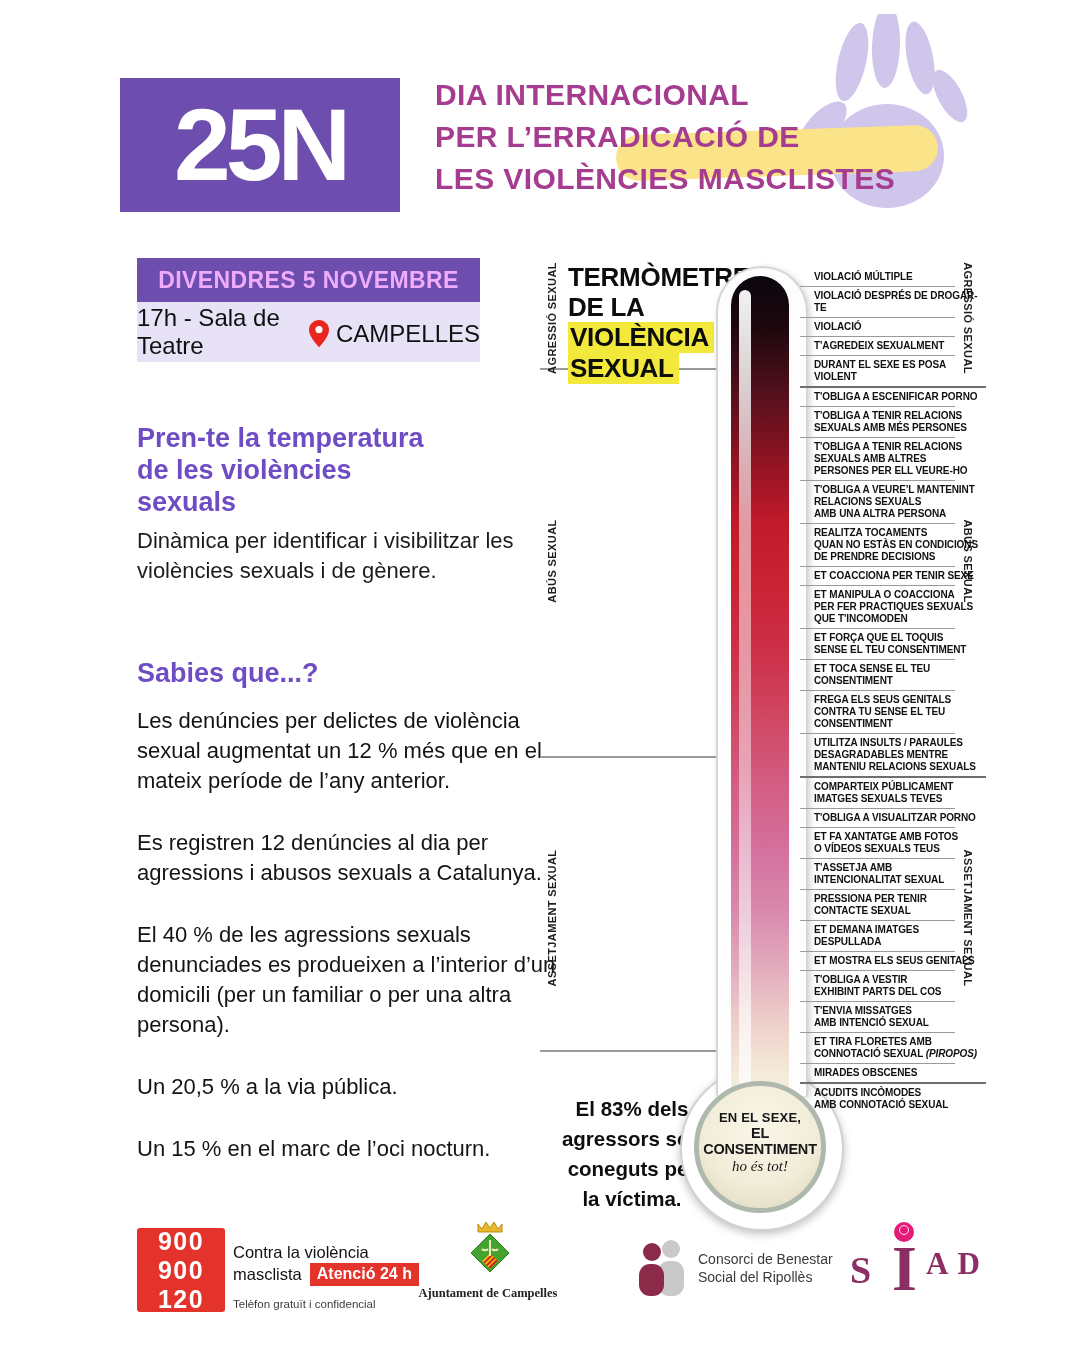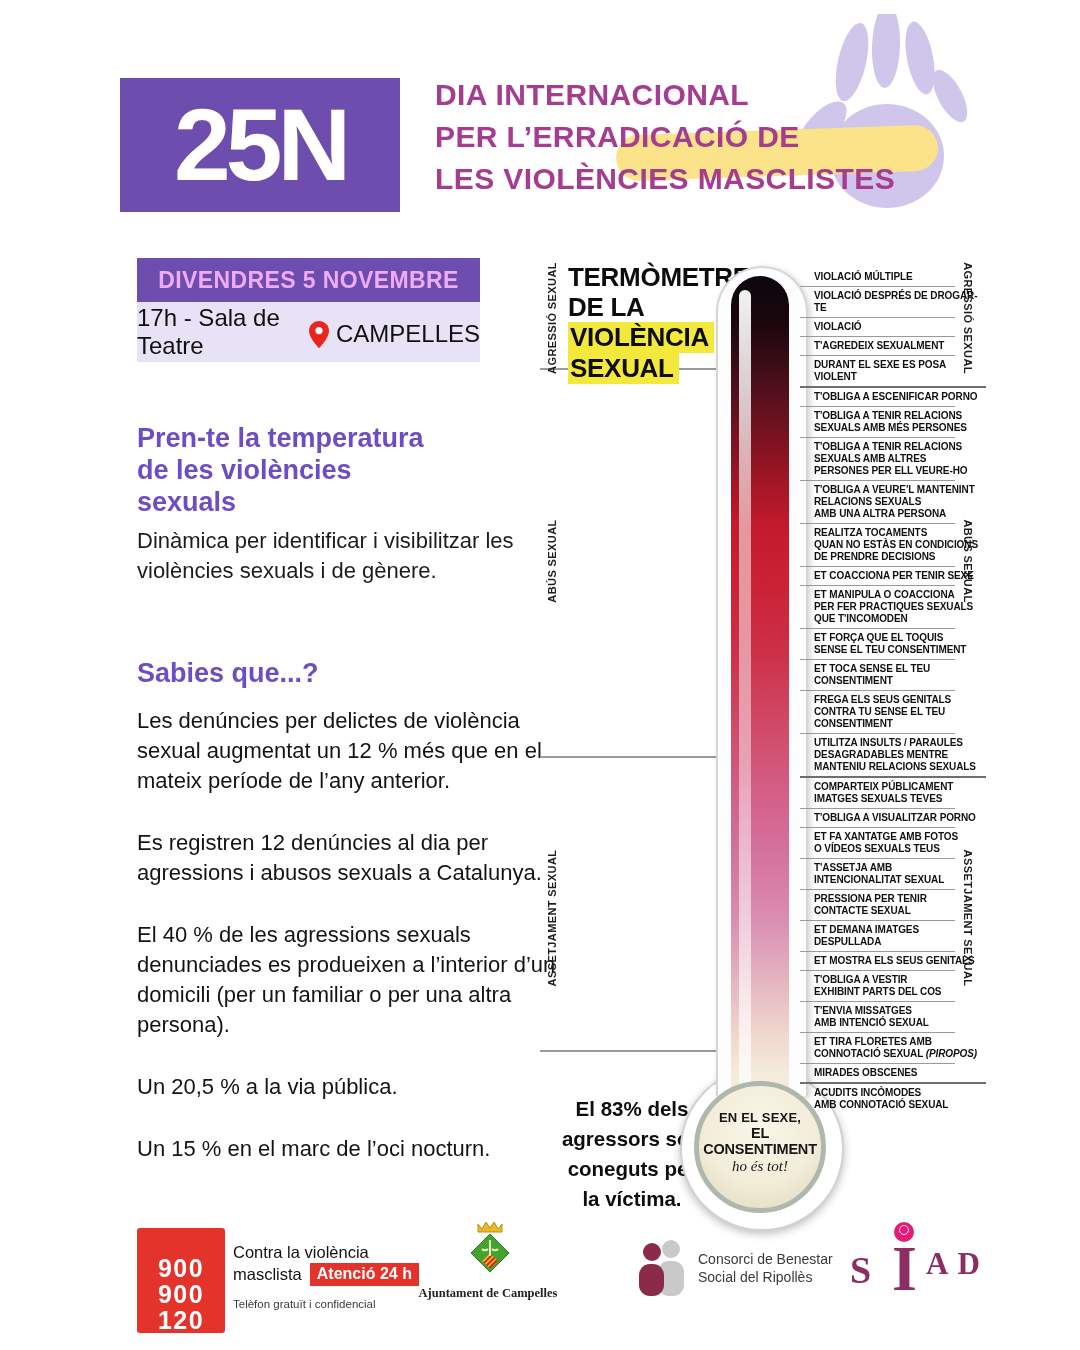--- a/index.html
+++ b/index.html
@@ -17,21 +17,21 @@
                 font-size:30px;font-weight:bold;color:var(--magenta_title,#a63c8f);
                 line-height:42px;letter-spacing:0.4px;}
 
   
   .date-bar{position:absolute;left:137px;top:258px;width:343px;height:44px;
             background:var(--purple,#6d4dad);color:#f0abfc;font-size:23px;font-weight:bold;
             display:flex;align-items:center;justify-content:center;letter-spacing:0.4px;}
   .date-body{position:absolute;left:137px;top:302px;width:343px;height:60px;
              background:var(--lavender,#e7e2f5);display:flex;flex-direction:row;
              align-items:center;justify-content:center;font-size:24px;color:#101010;}
-  .date-line2{display:flex;align-items:flex-end;gap:7px;margin-top:3px;}
+  .date-line2{display:flex;align-items:flex-start;gap:7px;margin-top:3px;}
 
   
   .pre{white-space:pre-line;}
   .intro-heading{position:absolute;left:137px;top:422px;font-size:27px;font-weight:bold;
                  color:var(--heading_purple,#6e4cc4);line-height:32px;}
   .intro-body{position:absolute;left:137px;top:526px;width:420px;font-size:22px;line-height:30px;color:#1c1c1c;}
   .sabies-heading{position:absolute;left:137px;top:658px;font-size:27px;font-weight:bold;
                   color:var(--heading_purple,#6e4cc4);}
   #facts-list{position:absolute;left:137px;top:706px;width:422px;font-size:22px;line-height:30px;color:#141414;}
   .fact-par{margin-bottom:32px;}
@@ -72,23 +72,23 @@
               font-size:20.5px;font-weight:bold;line-height:30px;color:#0e0e0e;}
 
   
   #thermo-list{position:absolute;left:800px;top:268px;width:186px;z-index:2;}
   .thermo-item{font-size:10px;font-weight:bold;line-height:12px;padding:3px 0 3px 14px;
                color:#101010;white-space:pre-line;letter-spacing:-0.1px;}
   .item-line{width:155px;height:1px;background:#9a9a9a;}
   .section-line{width:186px;height:2px;background:#6e6e6e;}
 
   
-  .phone-box{position:absolute;left:137px;top:1228px;width:88px;height:105px;border-radius:3px;
+  .phone-box{position:absolute;left:137px;top:1228px;width:88px;height:84px;border-radius:3px;
              background:var(--red,#e4332b);color:#fff;font-weight:bold;display:flex;flex-direction:column;
-             align-items:center;justify-content:flex-end;font-size:25px;line-height:26px;letter-spacing:1.5px;}
+             align-items:center;justify-content:space-between;font-size:25px;line-height:26px;letter-spacing:1.5px;}
   .phone-info{position:absolute;left:233px;top:1242px;}
   .pi-title{font-size:16.5px;font-weight:normal;color:#121212;line-height:21px;}
   .pi-row{display:flex;align-items:center;}
   .badge-24h{background:var(--red,#e4332b);color:#fff;font-size:16px;font-weight:bold;
              padding:2px 7px 3px 7px;margin-left:8px;}
   .pi-sub{font-size:11.5px;color:#3c3c3c;margin-top:12px;}
   .camp-shield{position:absolute;left:468px;top:1220px;}
   .camp-caption{position:absolute;left:398px;top:1286px;width:180px;text-align:center;
                 font-family:"Liberation Serif",serif;font-weight:bold;font-size:12.5px;color:#222;}
   .consorci-icon{position:absolute;left:638px;top:1238px;}

